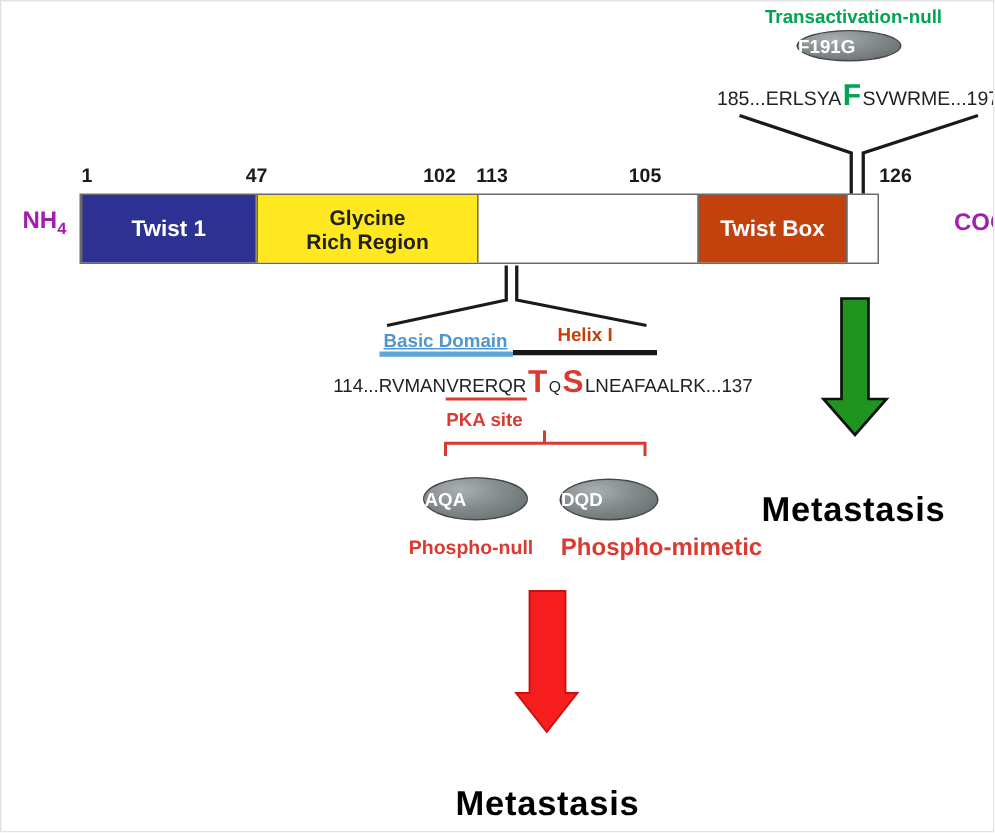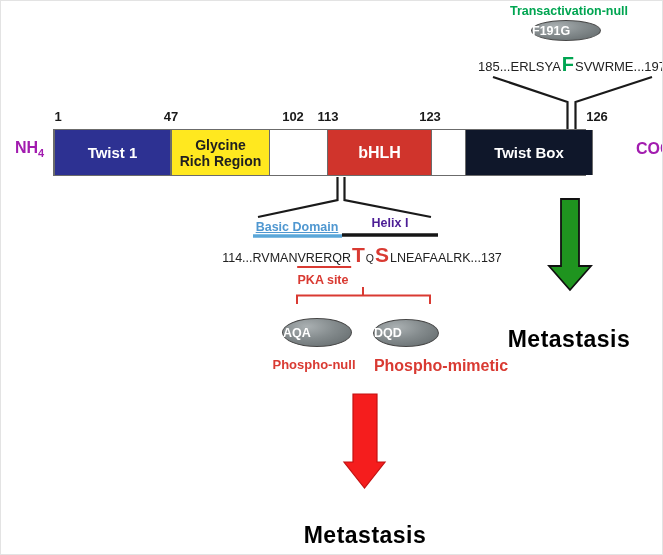--- a/index.html
+++ b/index.html
@@ -9,21 +9,21 @@
     border:1px solid #e3e3e3;box-sizing:border-box;overflow:hidden;
   }
   .abs{position:absolute;}
   .cx{transform:translateX(-50%);}
   .nowrap{white-space:nowrap;}
 
   
   .lbl-green{color:#00a551;font-weight:bold;font-size:12.5px;}
   .lbl-blue{color:#4f97d0;font-weight:bold;font-size:12.5px;}
   .lbl-red{color:#d93a32;font-weight:bold;font-size:12.5px;}
-  .lbl-black-sm{color:#4c1d95;font-weight:bold;font-size:12.5px;}
+  .lbl-black-sm{color:#c2410c;font-weight:bold;font-size:12.5px;}
   .tick{font-weight:bold;font-size:13px;color:#1a1a1a;}
   .terminus{font-weight:bold;font-size:16px;color:#a21caf;}
   .terminus sub{font-size:11px;}
   .metastasis{font-weight:bold;font-size:23px;color:#000;letter-spacing:0.5px;}
 
   
   .seq{font-size:13px;color:#222;}
   .seq-big-green{font-size:20px;font-weight:bold;color:#00a551;padding:0 1px;}
   .seq2{font-size:12.5px;color:#222;}
   .s-n{font-size:12.5px;}
@@ -64,40 +64,37 @@
   </div>
 
   <div class="abs cx seq nowrap" style="left:571px;top:52px;">
     <span>185...ERLSYA</span><span class="seq-big-green">F</span><span>SVWRME...197</span>
   </div>
 
   <div class="abs cx tick" style="left:57px;top:108px;">1</div>
   <div class="abs cx tick" style="left:170px;top:108px;">47</div>
   <div class="abs cx tick" style="left:292px;top:108px;">102</div>
   <div class="abs cx tick" style="left:327px;top:108px;">113</div>
-  <div class="abs cx tick" style="left:429px;top:108px;">123</div>
+  <div class="abs cx tick" style="left:429px;top:108px;">105</div>
   <div class="abs cx tick" style="left:596px;top:108px;">126</div>
 
   <div class="abs terminus" style="left:14px;top:138px;"><span>NH</span><sub>4</sub></div>
   <div class="abs terminus" style="left:595px;top:139px;margin-left:40px;">COOH</div>
 
   <div class="abs bar" style="left:52px;top:128px;width:533px;height:47px;">
     <div class="dom" style="left:0;width:117px;background:#2d3192;">
       <span class="dom-lbl-white">Twist 1</span>
     </div>
-    <div class="dom" style="left:117px;width:99px;background:#ffe81f;">
+    <div class="dom" style="left:117px;width:148px;background:#ffe81f;">
       <div class="dom-lbl-dark">
         <div>Glycine</div>
         <div>Rich Region</div>
       </div>
     </div>
-    <div class="dom" style="left:273px;width:105px;background:#d0342c;">
-      <span class="dom-lbl-white" style="font-size:16px;">bHLH</span>
-    </div>
-    <div class="dom" style="left:411px;width:128px;background:#0f172a;">
+    <div class="dom" style="left:411px;width:100px;background:#c2410c;">
       <span class="dom-lbl-white">Twist Box</span>
     </div>
   </div>
 
   <div class="abs cx lbl-blue nowrap" style="left:296px;top:219px;text-decoration:underline;">Basic Domain</div>
   <div class="abs cx lbl-black-sm nowrap" style="left:389px;top:215px;">Helix I</div>
 
   <div class="abs cx seq2 nowrap" style="left:361px;top:242px;">
     <span class="s-n">114...RVMAN</span><span class="s-n seq-underline">VRERQR</span><span class="s-big">T</span><span class="s-sm">Q</span><span class="s-big">S</span><span class="s-n">LNEAFAALRK...137</span>
   </div>

